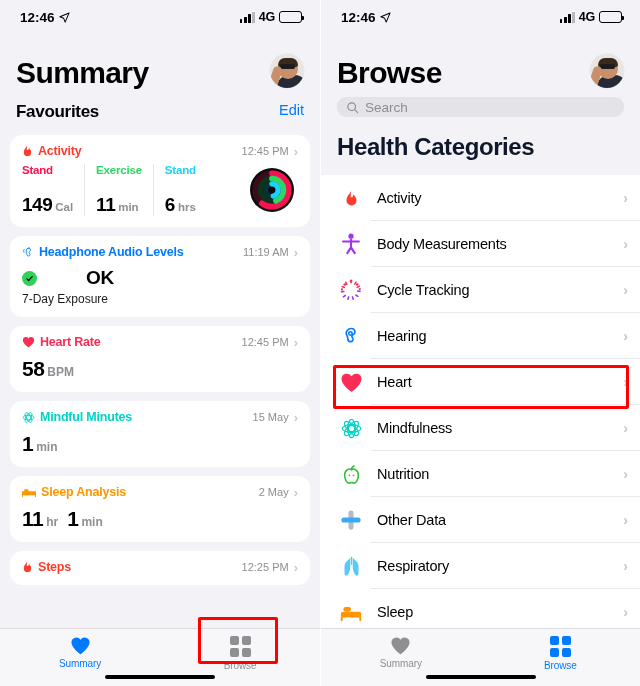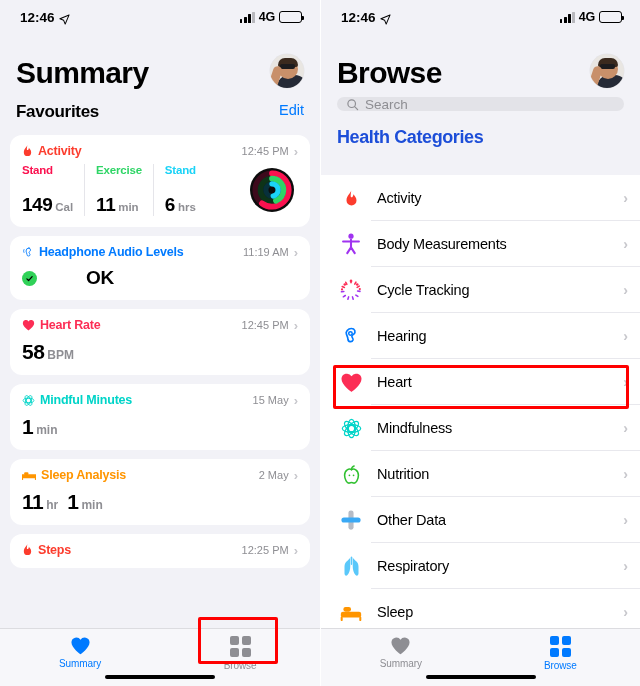--- a/index.html
+++ b/index.html
@@ -18,21 +18,21 @@
   }
   .phone.right { border-left: 1px solid #ffffff; }
 
   
   .statusbar {
     height: 34px;
     display: flex; align-items: center; justify-content: space-between;
     padding: 0 18px 0 20px;
     font-size: 13.5px; font-weight: bold; color: #000;
   }
-  .sb-left { display: flex; align-items: flex-end; gap: 4px; }
+  .sb-left { display: flex; align-items: center; gap: 4px; }
   .loc-arrow { width: 11px; height: 11px; display:inline-block; }
   .sb-right { display: flex; align-items: center; gap: 4px; }
   .bars { display: flex; align-items: flex-end; gap: 1.5px; height: 11px; }
   .bars i { width: 2.6px; background: #000; border-radius: 0.5px; display:block; }
   .bars i:nth-child(1){ height: 4px; }
   .bars i:nth-child(2){ height: 6px; }
   .bars i:nth-child(3){ height: 8.5px; }
   .bars i:nth-child(4){ height: 11px; background:#b8b8bd; }
   .net { font-size: 12.5px; font-weight: bold; letter-spacing: -0.2px; }
   .battery {
@@ -100,25 +100,25 @@
 
   
   .ok-row { display:flex; align-items:center; gap:5px; margin-top:8px; }
   .ok-badge { width:15px; height:15px; border-radius:50%; background:#30d158; display:flex; align-items:center; justify-content:center; }
   .ok-badge svg { width:9px; height:9px; }
   .ok-text { font-size:19px; font-weight:bold; color:#000; letter-spacing:-0.4px;margin-left:44px; }
   .sub-text { font-size:12px; color:#1c1c1e; margin-top:3px; }
 
   
   .searchbar {
-    margin: 9px 16px 0 16px; height: 14px; border-radius: 9px;
+    margin: 9px 16px 0 16px; height: 20px; border-radius: 9px;
     background: #e3e3e8; display:flex; align-items:center; gap:6px; padding: 0 9px;
   }
   .searchbar .ph { font-size:13.5px; color:#8e8e93; }
-  .browse-section-title { font-size:18px; font-weight:bold; letter-spacing:-0.4px; color:#1d4ed8; padding: 16px 16px 8px 16px; }
+  .browse-section-title { font-size:24px; font-weight:bold; letter-spacing:-0.4px; color:#0f172a; padding: 16px 16px 8px 16px; }
   .cat-list { background:#fff; }
   .cat-row {
     display:flex; align-items:center; gap:14px;
     height: 46px; padding: 0 12px 0 18px; position:relative;
   }
   .cat-row .sep { position:absolute; left:50px; right:0; bottom:0; height:1px; background:#e8e8ed; }
   .cat-row:last-child .sep { display:none; }
   .cat-icon { width:24px; height:24px; flex:none; display:flex; align-items:center; justify-content:center; }
   .cat-label { flex:1; font-size:14.5px; color:#000; letter-spacing:-0.2px; }
   .cat-chev { color:#c7c7cc; font-size:14px; font-weight:600; }
@@ -254,20 +254,21 @@
           </div>
         </div>
         <div class="ok-row">
           <span class="ok-badge">
             <svg viewBox="0 0 24 24">
                 <path d="M5 13l4.5 4.5L19 7" fill="none" stroke="#000" stroke-width="3.4" stroke-linecap="round" stroke-linejoin="round"></path>
               </svg>
           </span>
           <span class="ok-text">OK</span>
         </div>
+        <div class="sub-text">7-Day Exposure</div>
       </div>
 
       <div class="card">
         <div class="card-head">
           <div class="card-title" style="color:#fc2d55">
             <svg width="13" height="12" viewBox="0 0 24 22">
               <path d="M12 21S1.5 14 1.5 7.2A5.7 5.7 0 0112 4.4 5.7 5.7 0 0122.5 7.2C22.5 14 12 21 12 21z" fill="#fc2d55"></path>
             </svg>
             <span>Heart Rate</span>
           </div>

